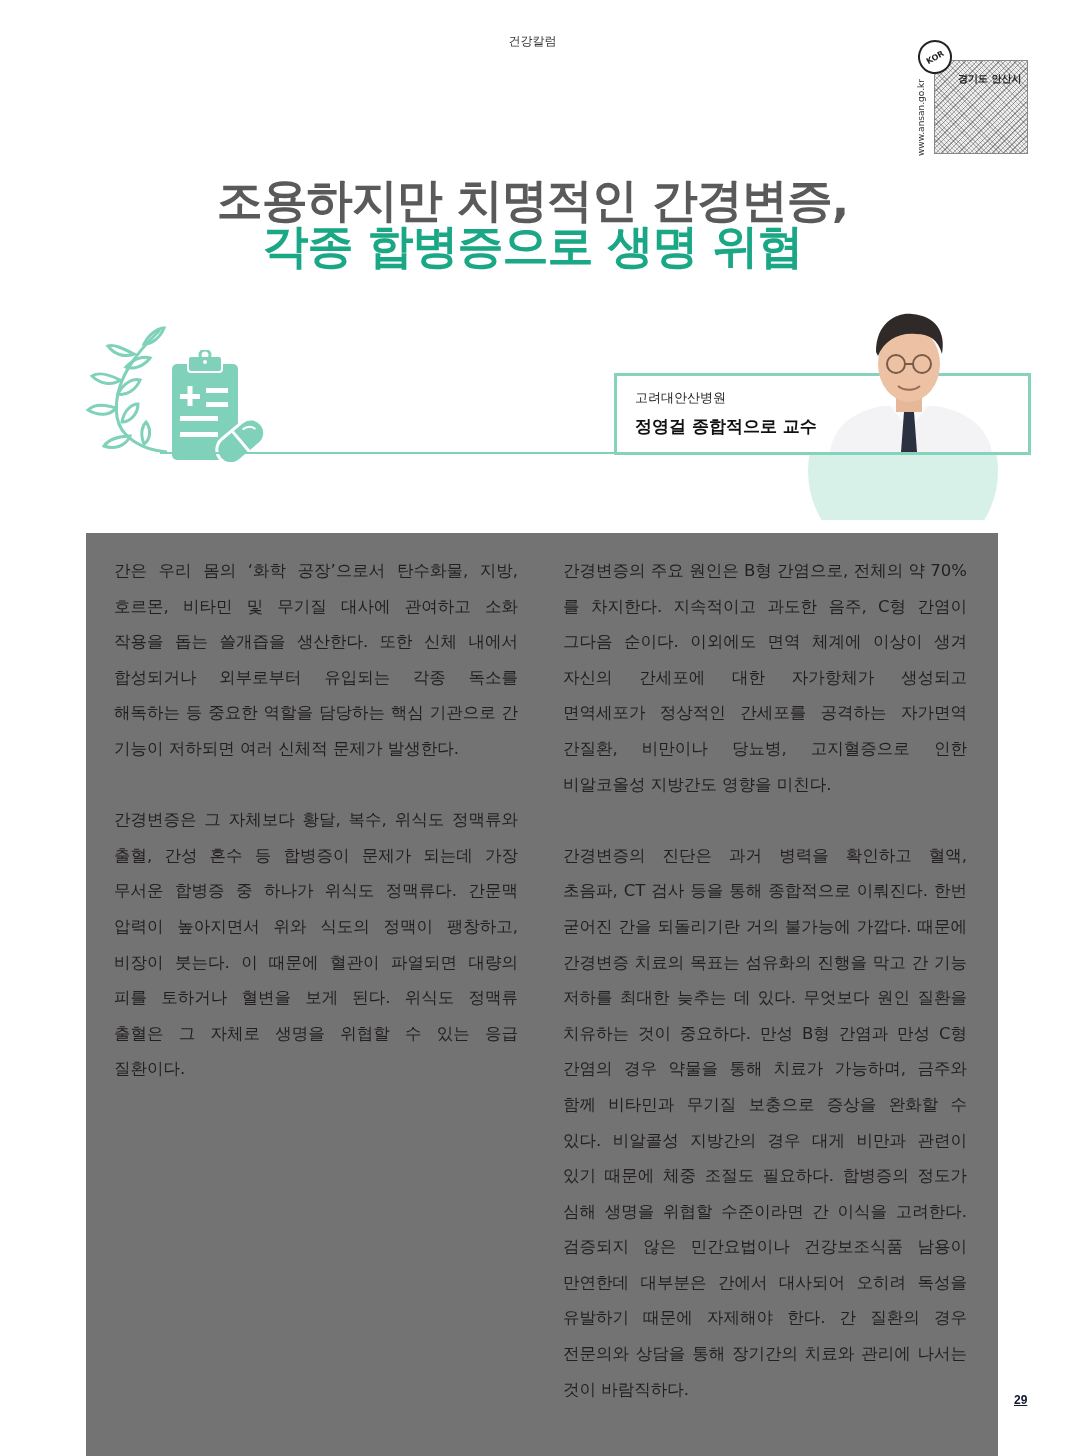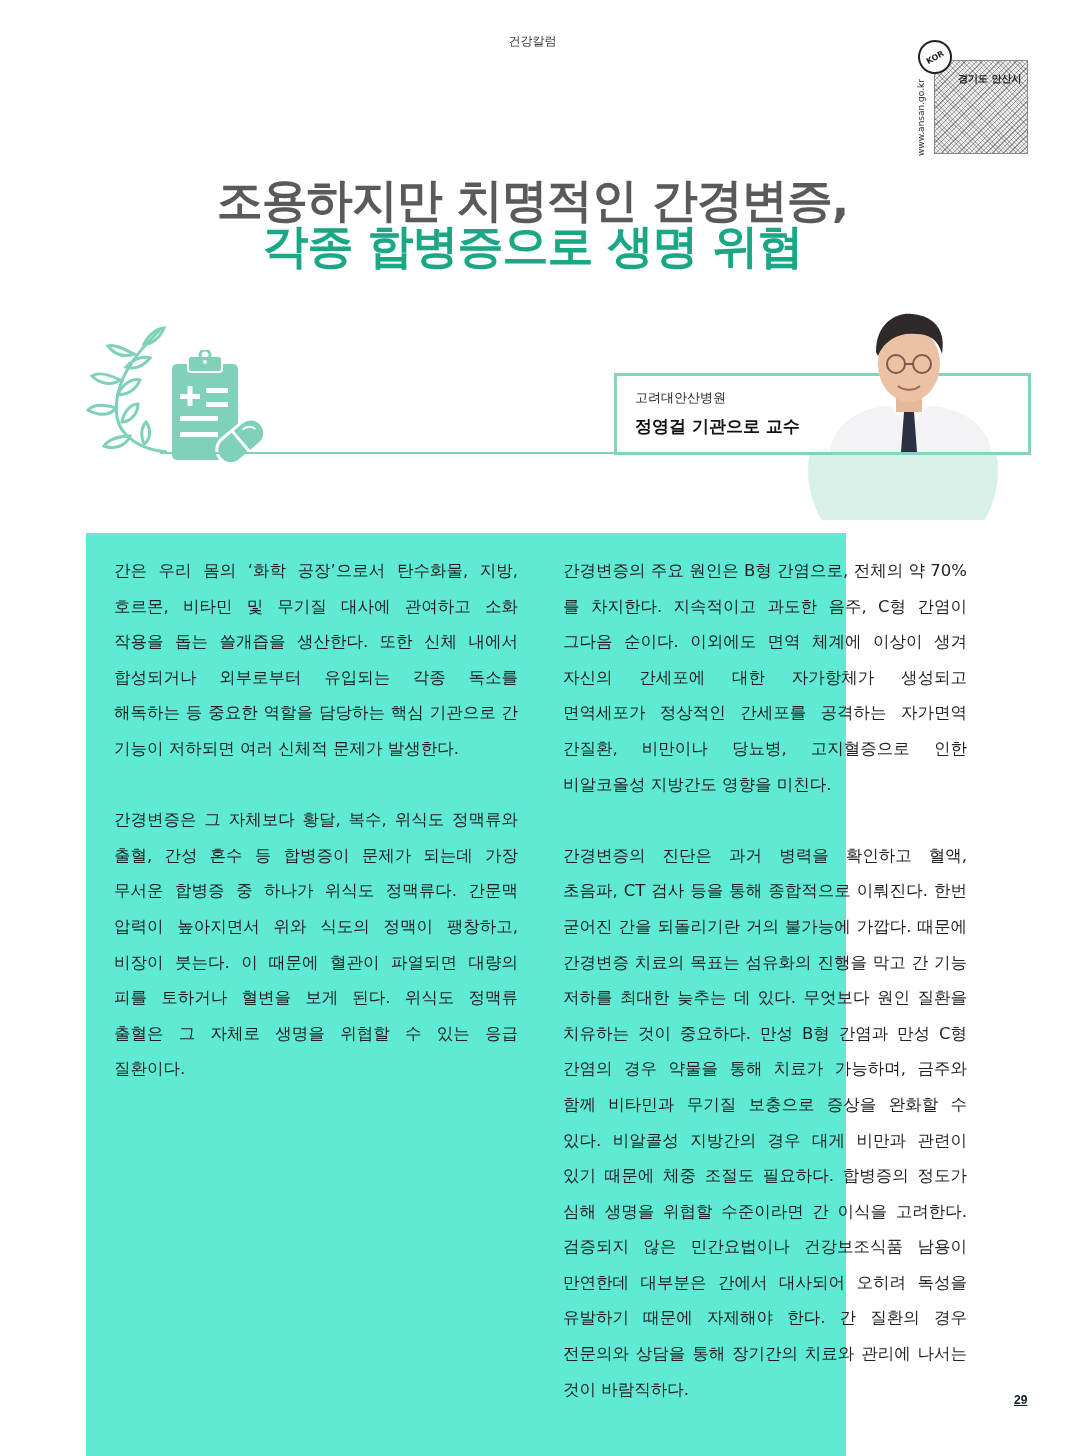--- a/index.html
+++ b/index.html
@@ -44,22 +44,22 @@
     border: 3px solid #86d3bd; background: #fff; padding-left: 31px;
   }
   .affil { position: absolute; left: 18px; top: 13px; font-size: 13px; color: #222; }
   .author-name { position: absolute; left: 18px; top: 39px; font-size: 17px; font-weight: bold; color: #111; }
   .portrait-bg {
     position: absolute; left: 808px; top: 66px; width: 190px; height: 190px; border-radius: 50%;
     background: #d8f1e8; clip-path: inset(0 0 46px 0);
   }
   .portrait { position: absolute; left: 820px; top: 0; width: 178px; height: 142px; overflow: hidden; }
   .body-box {
-    position: absolute; left: 86px; top: 533px; width: 760px; height: 923px;
-    background: #5eead4;
+    position: absolute; left: 86px; top: 533px; width: 912px; height: 923px;
+    background: #737373;
   }
   .col { position: absolute; top: 20px; width: 404px; font-size: 16.5px; line-height: 35.6px; color: #231f20; }
   .col-left { left: 28px; }
   .col-right { left: 477px; }
   .col p { margin: 0 0 35.6px 0; text-align: justify; word-break: keep-all; }
   .page-num { position: absolute; left: 1014px; top: 1393px; font-size: 12px; font-weight: bold; color: #0f172a; font-family: "Liberation Sans", sans-serif; text-decoration: underline; }
 </style>
 </head>
 <body>
 
@@ -105,21 +105,21 @@
       <rect x="44" y="78" width="54" height="28" rx="14" fill="#7fd1b9" stroke="#fff" stroke-width="3"></rect>
       <line x1="71" y1="78" x2="71" y2="106" stroke="#fff" stroke-width="3"></line>
       <path d="M80 84 C86 84, 90 88, 90 92" stroke="#fff" stroke-width="2" fill="none"></path>
     </g>
   </svg>
   <div class="hero-line"></div>
 
   <div class="portrait-bg"></div>
   <div class="author-box">
     <div class="affil">고려대안산병원</div>
-    <div class="author-name">정영걸 기관으로 교수</div>
+    <div class="author-name">정영걸 종합적으로 교수</div>
   </div>
   <svg class="portrait" viewBox="0 0 178 142">
     <path d="M10 142 C14 112, 40 100, 62 96 L116 96 C140 100, 166 112, 172 142 Z" fill="#f3f3f5"></path>
     <path d="M70 96 L89 120 L108 96 Z" fill="#fbfbfd"></path>
     <path d="M84 102 L94 102 L97 142 L81 142 Z" fill="#2b3140"></path>
     <rect x="76" y="72" width="26" height="30" fill="#e6b89a"></rect>
     <ellipse cx="89" cy="54" rx="31" ry="38" fill="#edc2a4"></ellipse>
     <path d="M56 42 C56 10, 80 2, 92 4 C116 6, 126 22, 122 44 C118 30, 110 24, 96 24 C80 22, 64 30, 58 46 Z" fill="#2f2a28"></path>
     <circle cx="76" cy="54" r="9" fill="none" stroke="#7a5a48" stroke-width="2"></circle>
     <circle cx="102" cy="54" r="9" fill="none" stroke="#7a5a48" stroke-width="2"></circle>

